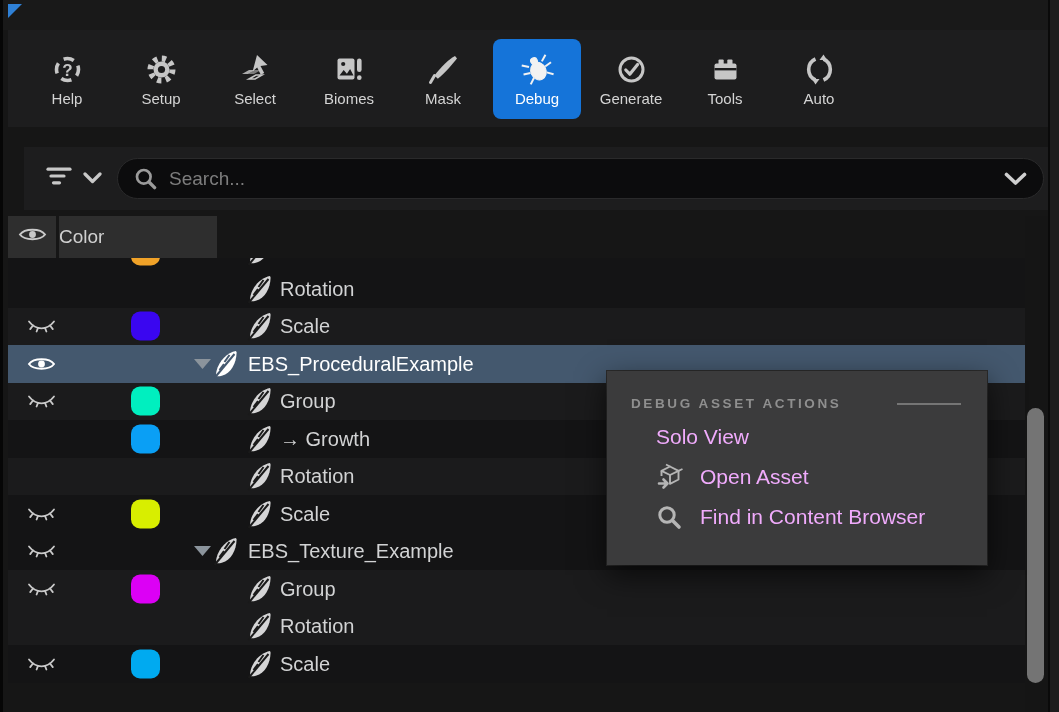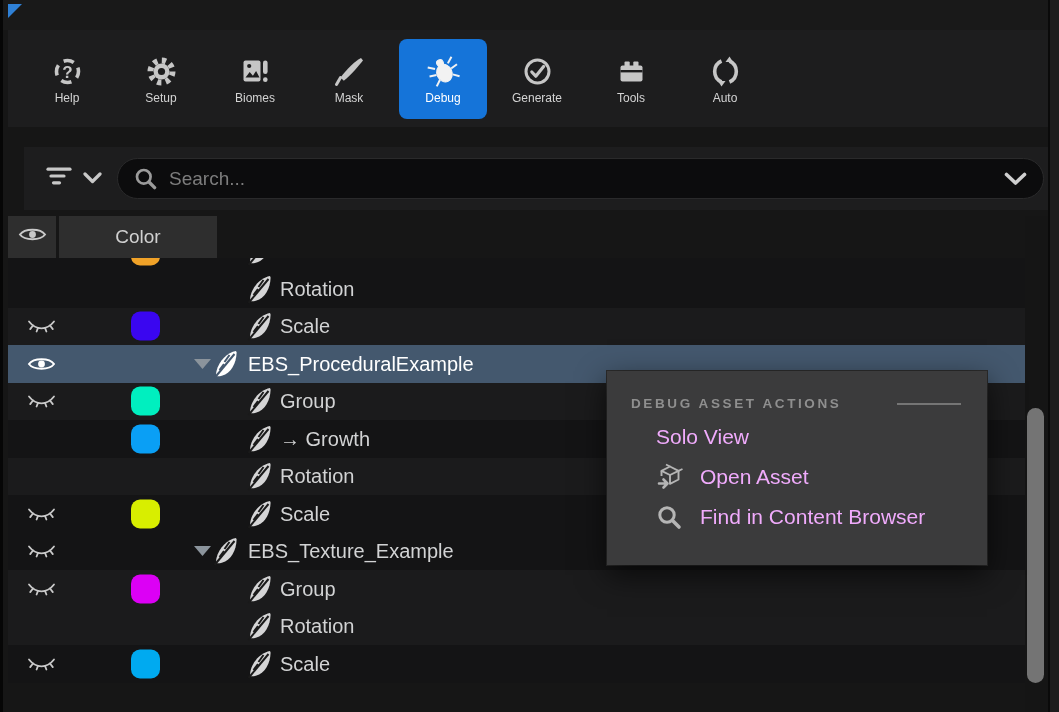--- a/index.html
+++ b/index.html
@@ -14,21 +14,21 @@
   .left-edge { position:absolute; left:0; top:0; width:3px; height:100%; background:#060606; z-index:60; }
   .right-strip { position:absolute; left:1048px; top:0; width:11px; height:100%;
     background:#1d1d1d; border-left:2px solid #0a0a0a; z-index:40; }
 
   
   .toolbar { position:absolute; left:8px; top:30px; width:1040px; height:97px; background:#1d1d1e;
     display:flex; align-items:center; padding-left:12px; }
   .tb-item { width:94px; height:86px; display:flex; flex-direction:column; align-items:center;
     justify-content:center; border-radius:8px; cursor:default; }
   .tb-item .tb-icon { height:38px; display:flex; align-items:center; justify-content:center; color:#c6c6c6; }
-  .tb-item .tb-label { font-size:12px; color:#d4d4d4; margin-top:1px; }
+  .tb-item .tb-label { font-size:15px; color:#d4d4d4; margin-top:1px; }
   .tb-item.active { background:#1574d9; width:88px; margin:0 3px; height:80px; }
   .tb-item.active .tb-icon { color:#f2f2f2; }
   .tb-item.active .tb-label { color:#ffffff; }
 
   
   .search-panel { position:absolute; left:24px; top:147px; width:1040px; height:63px; background:#1d1d1e;
     display:flex; align-items:center; padding:0 20px 0 22px; }
   .filter-block { display:flex; align-items:center; gap:11px; color:#c8c8c8; }
   .search-pill { flex:1; margin-left:15px; height:41px; border-radius:21px; background:#0c0c0d;
     border:1px solid #2a2a2b; display:flex; align-items:center; padding:0 16px; position:relative; }
@@ -36,21 +36,21 @@
   .search-input { flex:1; background:transparent; border:none; outline:none; color:#cfcfcf;
     font-size:19px; margin-left:12px; font-family:"Liberation Sans", sans-serif; }
   .search-input::placeholder { color:#7d7d7d; }
   .pill-chev { color:#cfcfcf; display:flex; margin-left:8px; }
 
   
   .thead { position:absolute; top:216px; left:0; height:42px; width:100%; }
   .hcell { position:absolute; top:0; height:42px; background:#2e2e2e; display:flex; align-items:center;
     color:#d0d0d0; font-size:19px; }
   .h-eye { left:8px; width:48px; justify-content:center; color:#c9c9c9; }
-  .h-color { left:59px; width:158px; justify-content:center; }
+  .h-color { left:59px; width:158px; justify-content:flex-start; }
   .h-label { left:220px; width:796px; padding-left:7px; gap:10px;margin-top:48px; }
   .sort-tri { display:flex; margin-top:2px; }
   .gutter { position:absolute; left:1025px; top:216px; width:23px; height:496px; background:#151515; }
 
   
   .rows { position:absolute; left:8px; top:258px; width:1017px; height:454px; overflow:hidden; }
   .row { position:relative; width:100%; height:37.5px; }
   .row.partial { margin-top:-25.5px; }
   .row.shade-d { background:#141415; }
   .row.shade-l { background:#1b1b1c; }
@@ -106,20 +106,33 @@
       </div>
       <div class="tb-item">
         <span class="tb-icon">
           <svg width="31" height="31" viewBox="0 0 31 31">
             <circle cx="15.5" cy="15.5" r="11" fill="none" stroke="currentColor" stroke-width="6" stroke-dasharray="4.2 4.44"></circle>
             <circle cx="15.5" cy="15.5" r="8" fill="currentColor"></circle>
             <circle cx="15.5" cy="15.5" r="3.6" fill="#1d1d1e"></circle>
           </svg>
         </span>
         <span class="tb-label">Setup</span>
+      </div>
+      <div class="tb-item">
+        <span class="tb-icon">
+          <svg width="32" height="31" viewBox="0 0 32 31">
+            <g fill="currentColor">
+              <path d="M3,20 L10,16 L16,16 L9,20 Z" opacity=".85"></path>
+              <path d="M9,20 L16,16 L22,16 L15,20 Z" opacity=".55"></path>
+              <path d="M10,25 L17,21 L23,21 L16,25 Z" fill="none" stroke="currentColor" stroke-width="1.6"></path>
+              <path d="M18,1 L28.5,11 L21.5,12 L25.2,19 L21.8,20.8 L18.2,13.6 L13.6,17.4 Z"></path>
+            </g>
+          </svg>
+        </span>
+        <span class="tb-label">Select</span>
       </div>
       <div class="tb-item">
         <span class="tb-icon">
           <svg width="31" height="31" viewBox="0 0 31 31">
             <g fill="currentColor">
               <rect x="3.5" y="4.5" width="17" height="21" rx="2"></rect>
               <rect x="23" y="4.5" width="4.6" height="13.5" rx="2.3"></rect>
               <rect x="23" y="21.2" width="4.6" height="4.8" rx="2.3"></rect>
             </g>
             <path d="M5.5,21.5 l4.2,-5.4 3.2,3.6 3.2,-4.8 3.4,6.6 Z" fill="#1d1d1e"></path>

